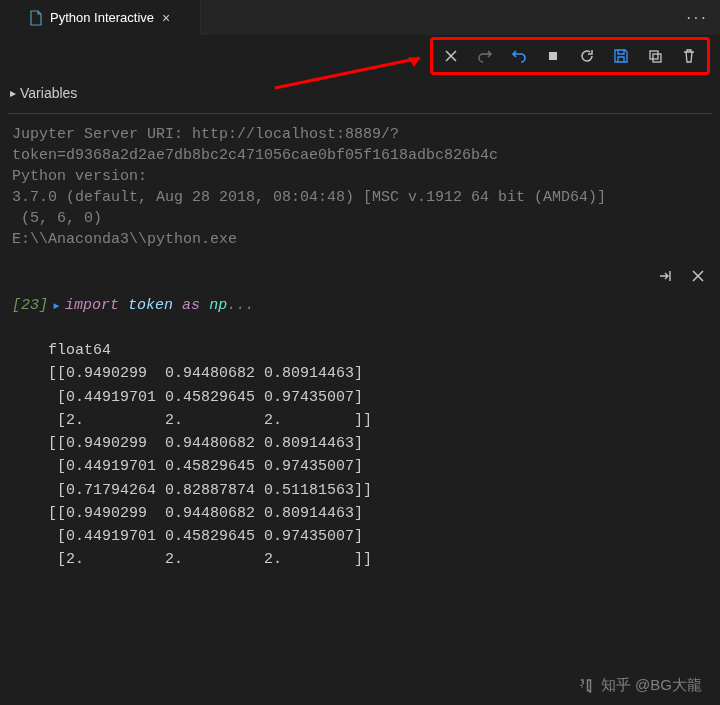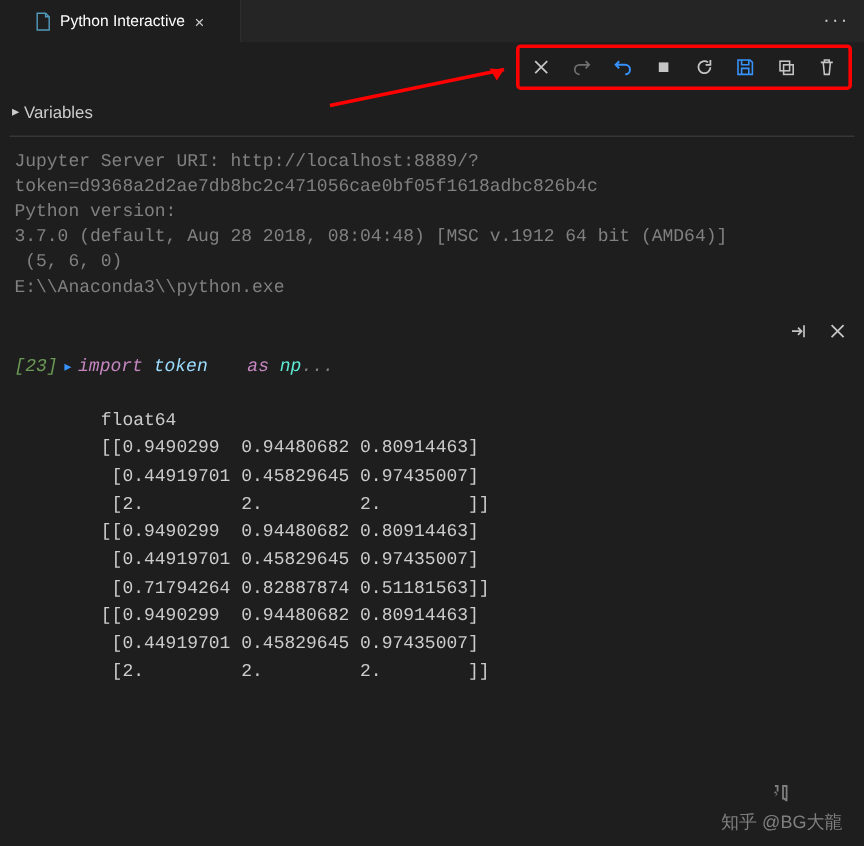--- a/index.html
+++ b/index.html
@@ -122,42 +122,41 @@
     .cell-header {
       display: flex;
       align-items: center;
       gap: 2px;
       font-style: italic;
     }
     .exec-count { color: #6a9955; }
     .prompt { color: #cccccc; }
     .kw-import { color: #c586c0; }
     .mod { color: #9cdcfe; }
-    .kw-as { color: #c586c0; margin-left: 24px; }
+    .kw-as { color: #c586c0; }
     .alias { color: #5eead4; }
     .ellipsis { color: #808080; }
     .output {
       font-family: "Consolas", "Courier New", monospace;
       font-size: 15px;
       color: #cccccc;
-      padding: 20px 12px 0 84px;
+      padding: 20px 12px 0 48px;
       line-height: 1.55;
       white-space: pre;
     }
     .watermark {
       position: absolute;
       right: 18px;
       bottom: 10px;
       color: #a0a0a0;
       font-size: 15px;
       display: flex;
       align-items: center;
       gap: 6px;
       opacity: 0.75;
-      flex-direction: column;
     }
     .watermark svg { width: 18px; height: 18px; }
   </style>
 </head>
 <body>
 
 <div class="tab-bar">
   <div class="tab">
     <svg class="file-icon" viewBox="0 0 16 16">
       <path d="M3 1h7l3 3v11H3z" fill="none" stroke="#519aba" stroke-width="1.2"></path>

